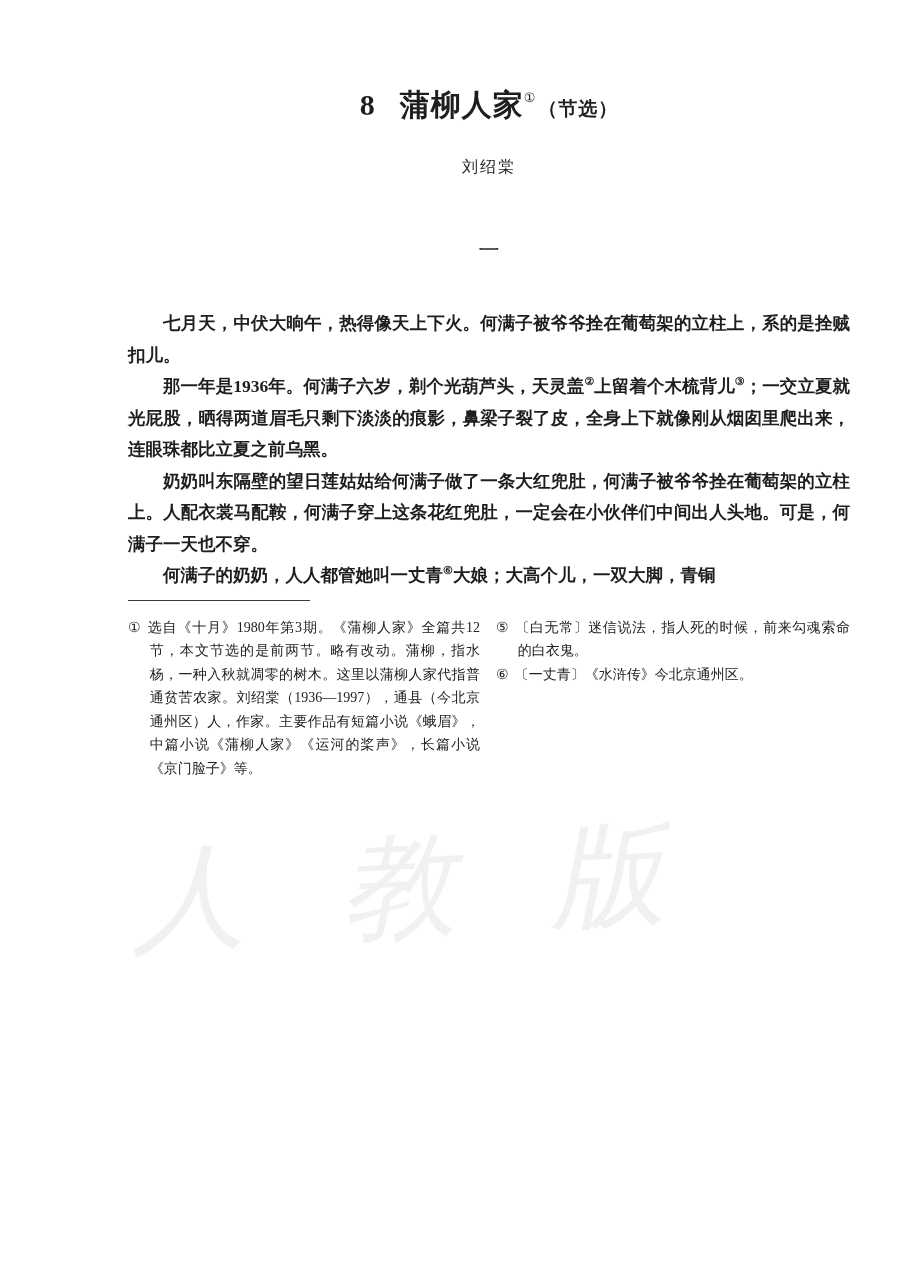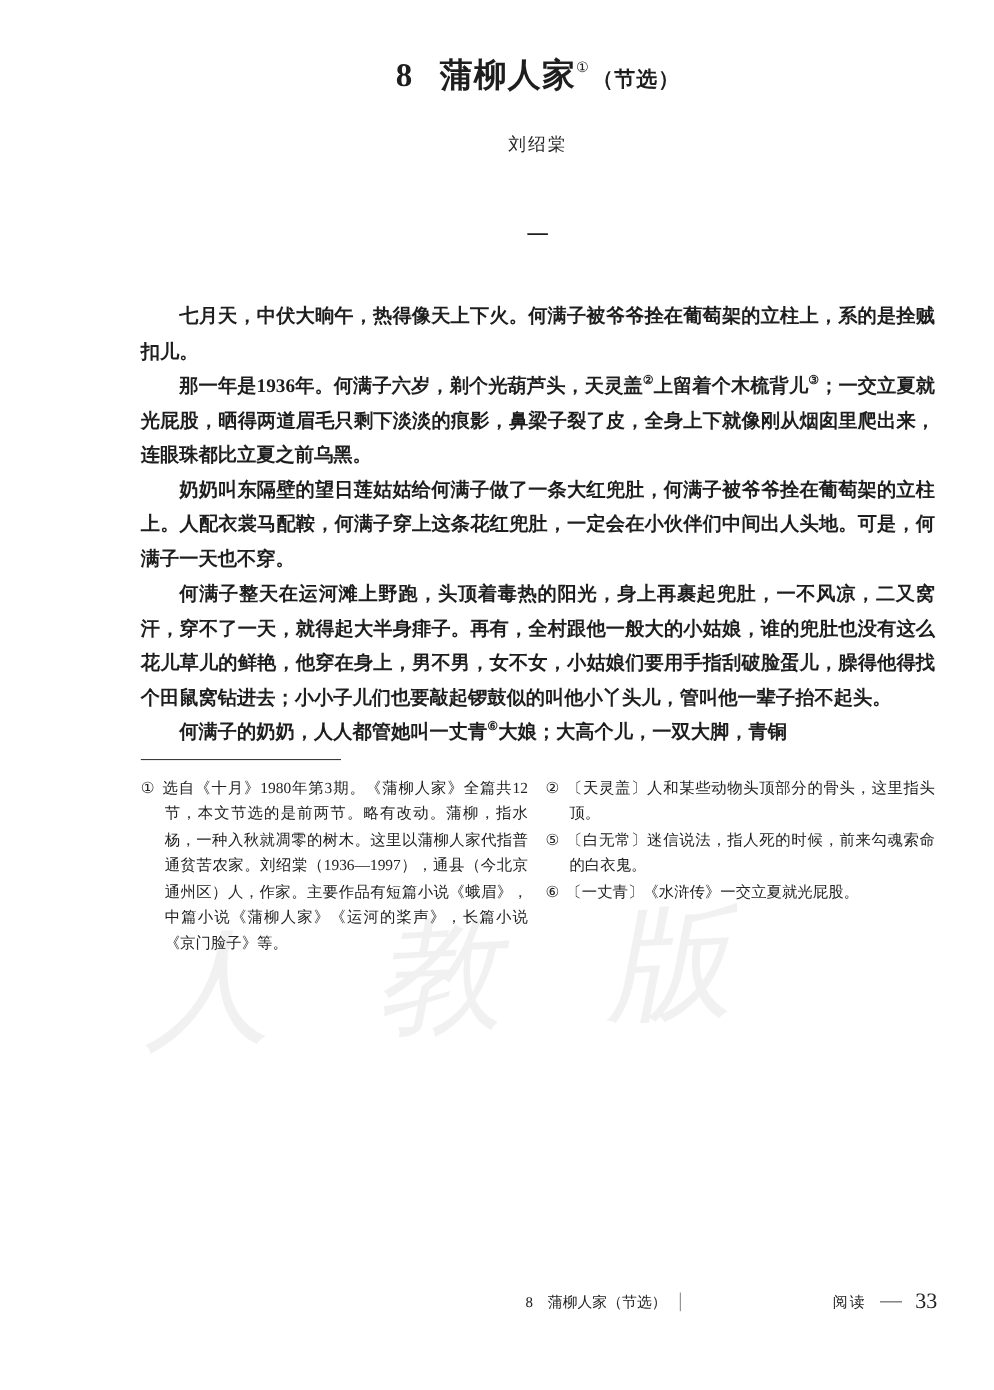--- a/index.html
+++ b/index.html
@@ -26,21 +26,21 @@
     left: 130px;
     font-size: 115px;
     letter-spacing: 95px;
     color: #000;
     opacity: 0.05;
     transform: rotate(-3deg);
     white-space: nowrap;
     font-style: italic;
     pointer-events: none;
   }
-  .title-block { padding-top: 48px; text-align: center; }
+  .title-block { padding-top: 84px; text-align: center; }
   .title {
     font-size: 30px;
     font-weight: 700;
     line-height: 42px;
     letter-spacing: 1px;
   }
   .lesson-number { margin-right: 24px; }
   .title sup {
     font-size: 13px;
     font-weight: 400;
@@ -113,38 +113,29 @@
       <h1 class="title"><span class="lesson-number">8</span><span>蒲柳人家</span><sup>①</sup><span class="subtitle">（节选）</span></h1>
       <div class="author">刘绍棠</div>
     </header>
 
     <div class="section-marker">一</div>
 
     <main class="body-text">
         <p>七月天，中伏大晌午，热得像天上下火。何满子被爷爷拴在葡萄架的立柱上，系的是拴贼扣儿。</p>
         <p>那一年是1936年。何满子六岁，剃个光葫芦头，天灵盖<sup>②</sup>上留着个木梳背儿<sup>③</sup>；一交立夏就光屁股，晒得两道眉毛只剩下淡淡的痕影，鼻梁子裂了皮，全身上下就像刚从烟囱里爬出来，连眼珠都比立夏之前乌黑。</p>
         <p>奶奶叫东隔壁的望日莲姑姑给何满子做了一条大红兜肚，何满子被爷爷拴在葡萄架的立柱上。人配衣裳马配鞍，何满子穿上这条花红兜肚，一定会在小伙伴们中间出人头地。可是，何满子一天也不穿。</p>
-        <p>何满子整天在运河滩上野跑，头顶着毒热的阳光，身上再裹起兜肚，一不风凉，二又窝汗，穿不了一天，就得起大半身痱子。再有，全村跟他一般大的小姑娘，谁的兜肚也没有这么花儿草儿的鲜艳，他穿在身上，男不男，女不女，小姑娘们要用手指刮破脸蛋儿，臊得他得找个田鼠窝钻进去；小小子儿们也要敲起锣鼓似的叫他小丫头儿，管叫他一辈子抬不起头。</p>
         <p>何满子的奶奶，人人都管她叫一丈青<sup>⑥</sup>大娘；大高个儿，一双大脚，青铜</p>
       </main>
 
     <div class="footnote-sep"></div>
 
     <div class="footnotes">
       <div class="fn-col">
           <div class="fn-item"><span class="fn-num">①</span><span class="fn-text">选自《十月》1980年第3期。《蒲柳人家》全篇共12节，本文节选的是前两节。略有改动。蒲柳，指水杨，一种入秋就凋零的树木。这里以蒲柳人家代指普通贫苦农家。刘绍棠（1936—1997），通县（今北京通州区）人，作家。主要作品有短篇小说《蛾眉》，中篇小说《蒲柳人家》《运河的桨声》，长篇小说《京门脸子》等。</span></div>
         </div>
       <div class="fn-col">
-          <div class="fn-item"><span class="fn-num">②</span><span class="fn-text">〔天灵盖〕人和某些动物头顶部分的骨头，这里指头顶。</span></div>
           <div class="fn-item"><span class="fn-num">⑤</span><span class="fn-text">〔白无常〕迷信说法，指人死的时候，前来勾魂索命的白衣鬼。</span></div>
-          <div class="fn-item"><span class="fn-num">⑥</span><span class="fn-text">〔一丈青〕《水浒传》一交立夏就光屁股。</span></div>
+          <div class="fn-item"><span class="fn-num">⑥</span><span class="fn-text">〔一丈青〕《水浒传》今北京通州区。</span></div>
         </div>
     </div>
   </div>
 
-  <footer class="page-footer">
-    <span class="footer-lesson">8　蒲柳人家（节选）</span>
-    <span class="footer-bar"></span>
-    <span class="footer-unit">阅读</span>
-    <span class="footer-rule"></span>
-    <span class="footer-page">33</span>
-  </footer>
 </div>
 
 </body></html>

